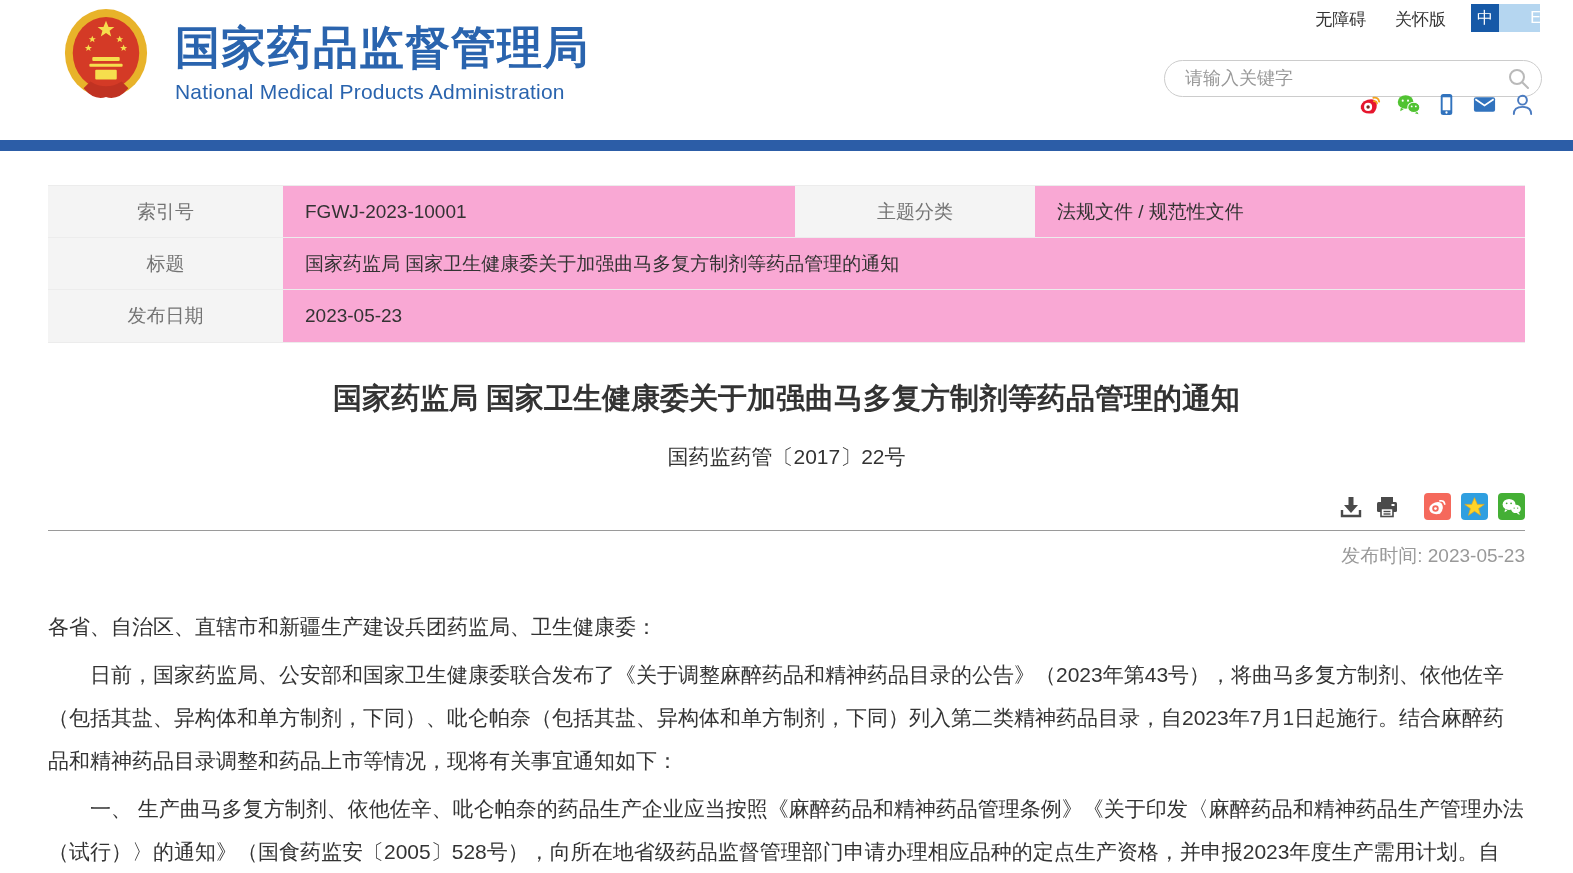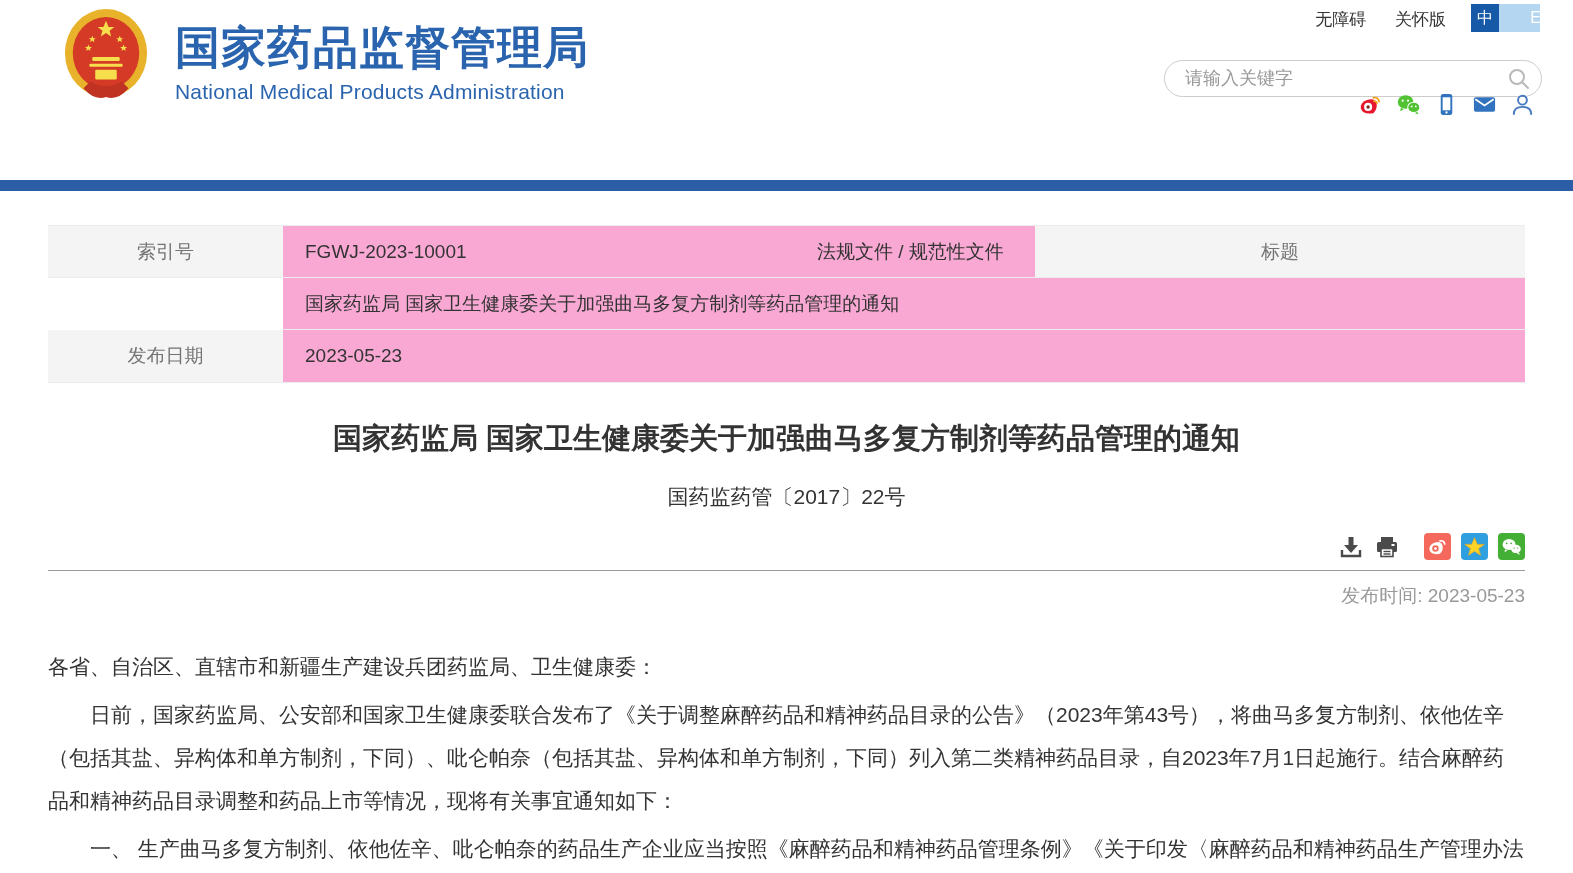--- a/index.html
+++ b/index.html
@@ -3,21 +3,21 @@
 <meta charset="utf-8">
 <style>
   * { margin:0; padding:0; box-sizing:border-box; }
   html,body { background:#fff; }
   body {
     width:1573px; min-height:873px; position:relative;
     font-family:"Liberation Sans","DejaVu Sans",sans-serif;
     color:#333; overflow:hidden;
   }
   
-  .header { position:relative; height:180px; background:#fff; }
+  .header { position:relative; height:140px; background:#fff; }
   .logo { position:absolute; left:62px; top:8px; width:88px; height:98px; }
   .brand { position:absolute; left:175px; top:22px; }
   .brand-zh { font-size:45px; font-weight:bold; color:#2A64AE; letter-spacing:1px; line-height:1.15; }
   .brand-en { font-size:21px; color:#2A64AE; margin-top:6px; letter-spacing:0.2px; }
   .top-links { position:absolute; top:8px; right:127px; font-size:17px; color:#333; }
   .top-links span { margin-left:24px; cursor:pointer; }
   .lang { position:absolute; top:4px; right:33px; display:flex; }
   .lang-btn { width:28px; height:28px; display:flex; align-items:center; justify-content:center;
               font-size:16px; color:#fff; cursor:pointer; }
   .lang-zh { background:#1659A7; }
@@ -139,20 +139,21 @@
   </div>
 </div>
 
 <div class="navbar"></div>
 
 <div class="content">
 
   <div class="meta-table">
     <div class="cell cell-label">索引号</div>
     <div class="cell cell-value">FGWJ-2023-10001</div>
+    <div class="cell cell-label">主题分类</div>
     <div class="cell cell-value">法规文件 / 规范性文件</div>
 
     <div class="cell cell-label">标题</div>
     <div class="cell cell-value span-rest">国家药监局 国家卫生健康委关于加强曲马多复方制剂等药品管理的通知</div>
 
     <div class="cell cell-label">发布日期</div>
     <div class="cell cell-value span-rest">2023-05-23</div>
   </div>
 
   <h1 class="doc-title">国家药监局 国家卫生健康委关于加强曲马多复方制剂等药品管理的通知</h1>

